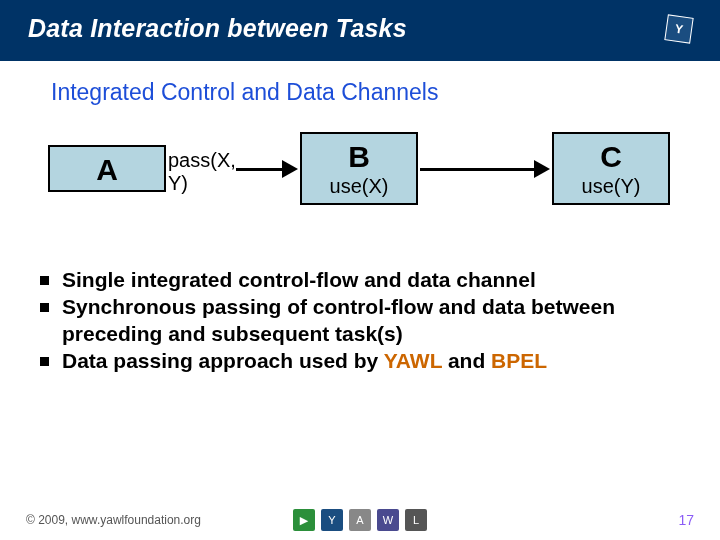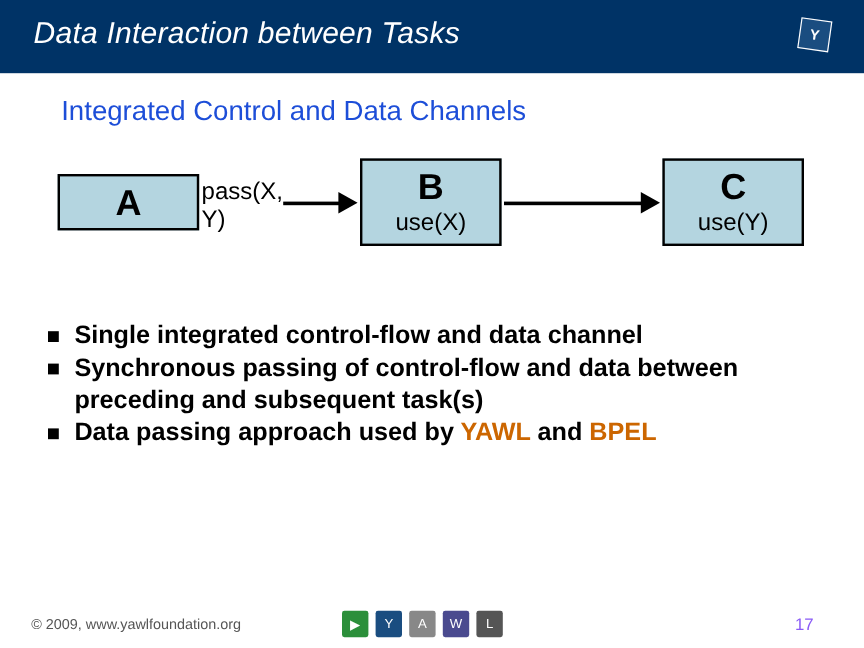--- a/index.html
+++ b/index.html
@@ -6,21 +6,21 @@
   html, body { width: 720px; height: 540px; font-family: Arial, Helvetica, sans-serif; background: #f8f8f8; overflow: hidden; }
   .slide { width: 720px; height: 540px; background: #fff; position: relative; }
   .titlebar {
     background: #003366;
     color: #fff;
     padding: 14px 28px 18px 28px;
     display: flex;
     align-items: center;
     justify-content: space-between;
   }
-  .titlebar h1 { font-size: 25px; font-weight: normal; font-style: italic; letter-spacing: 0.2px; }
+  .titlebar h1 { font-size: 25px; font-weight: bold; font-style: italic; letter-spacing: 0.2px; }
   .logo-top {
     width: 26px; height: 26px; background: #1a4d80; color: #fff; display: flex; align-items: center; justify-content: center;
     font-size: 12px; font-weight: bold; border: 1px solid #fff;
     transform: rotate(8deg);
   }
   .subtitle { font-size: 23px; padding: 18px 28px 4px 51px; color: #1d4ed8; }
   .diagram {
     display: flex;
     align-items: center;
     justify-content: flex-start;
@@ -85,21 +85,21 @@
     left: 0;
     top: 9px;
     width: 9px;
     height: 9px;
     background: #000;
   }
   .hl { color: #cc6600; }
   .footer {
     position: absolute;
     bottom: 12px;
-    left: 0; right: 16px;
+    left: 0; right: 0;
     display: flex;
     align-items: center;
     padding: 0 26px;
     font-size: 12px;
     color: #555;
   }
   .footer .copy { flex: 0 0 auto; }
   .footer .logos {
     position: absolute;
     left: 50%;

